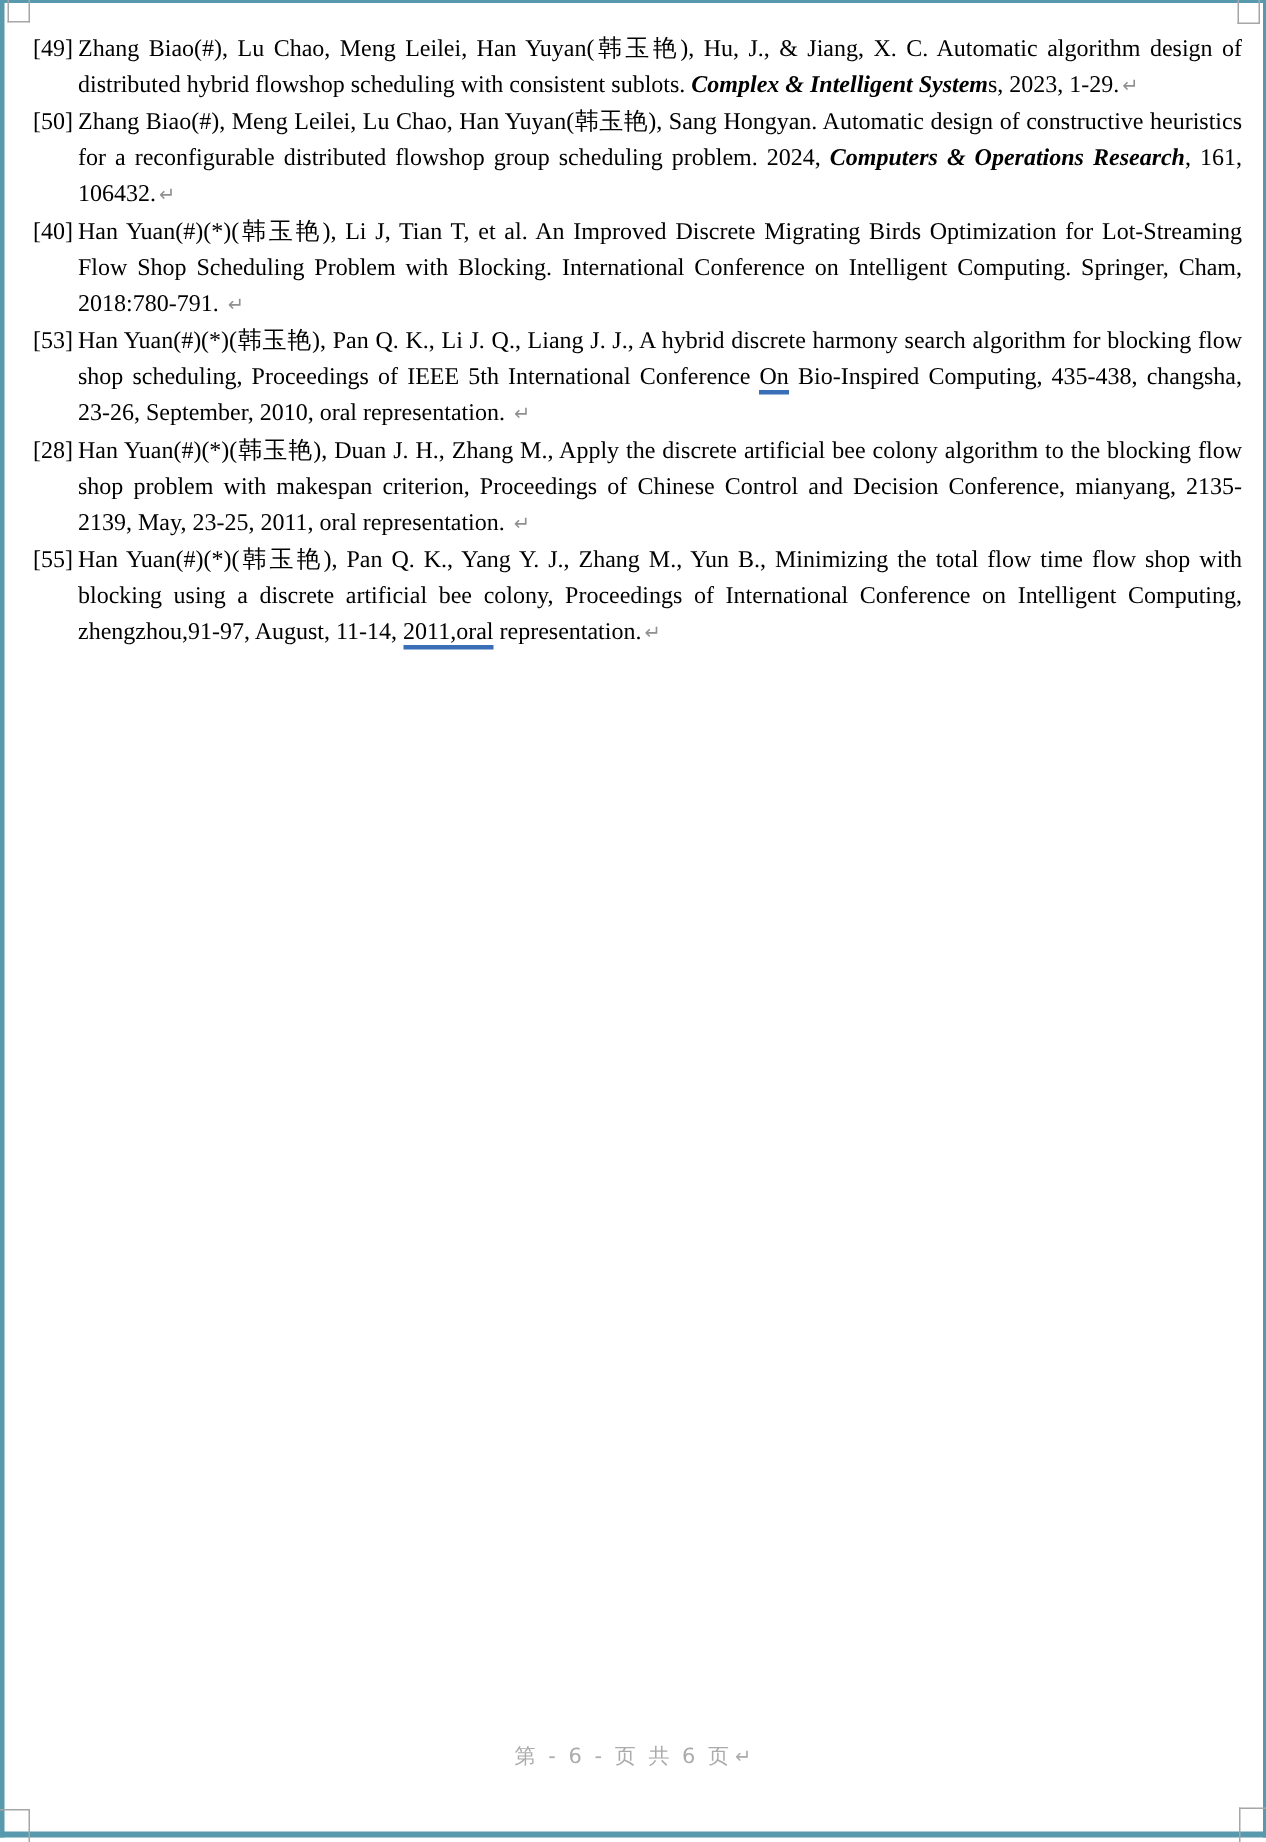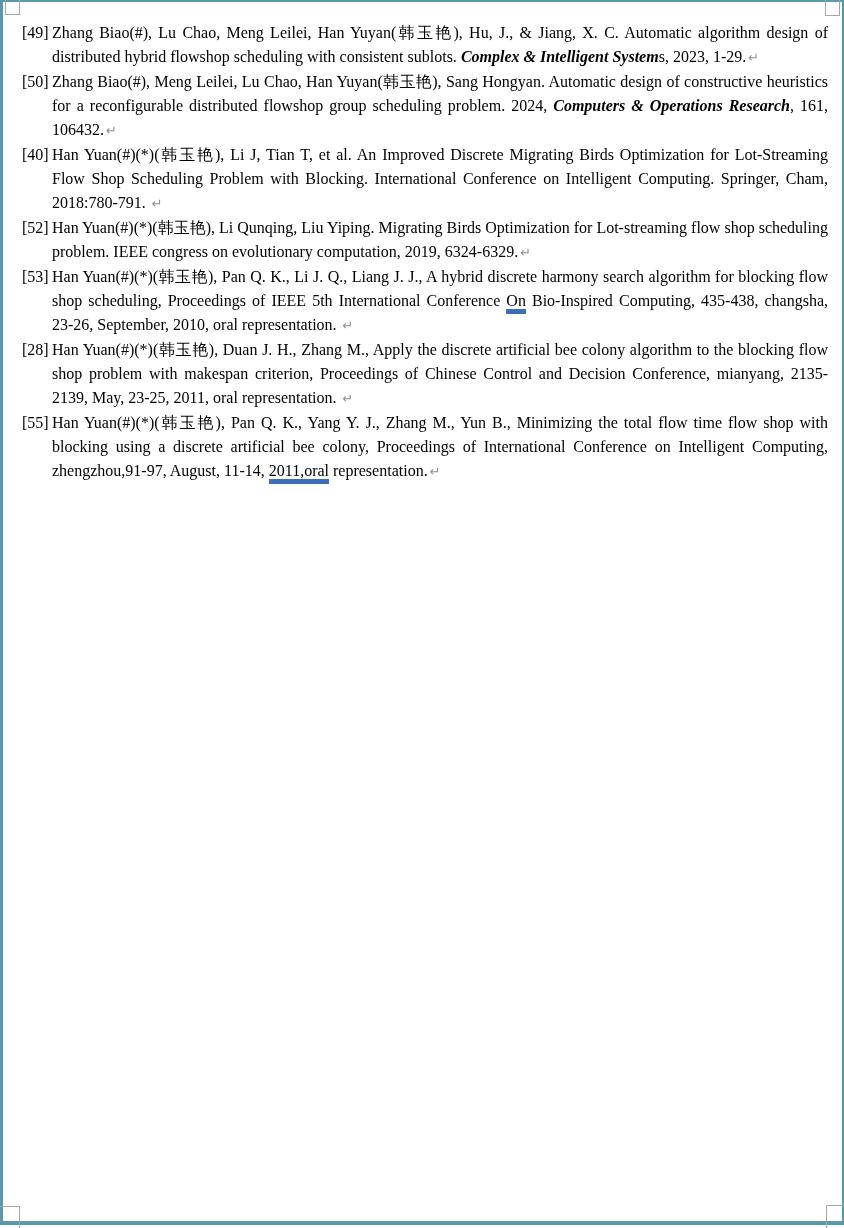--- a/index.html
+++ b/index.html
@@ -32,21 +32,21 @@
     margin:0;
     font-size:16px;
     line-height:24px;
     text-align:justify;
     padding-left:30px;
     text-indent:-30px;
   }
   .ref-id { display:inline-block; width:30px; text-indent:0; }
   .seg-n  { }
   .seg-bi { font-weight:bold; font-style:italic; }
-  .seg-u  { border-bottom:5px solid #84cc16; }
+  .seg-u  { border-bottom:3px solid #84cc16; }
   .seg-pi, .pi {
     color:#909090;
     font-family:"DejaVu Sans",sans-serif;
     font-size:13px;
     margin-left:2px;
   }
   .footer {
     position:absolute;
     left:0; top:1162px; width:844px;
     text-align:center;
@@ -68,19 +68,21 @@
 
   <div class="corner c-tl" style="border-color: rgb(166, 166, 166);"></div>
   <div class="corner c-tr" style="border-color: rgb(166, 166, 166);"></div>
   <div class="corner c-bl" style="border-color: rgb(166, 166, 166);"></div>
   <div class="corner c-br" style="border-color: rgb(166, 166, 166);"></div>
 
   <div class="content">
       <p class="ref"><span class="ref-id">[49]</span><span class="seg-n">Zhang Biao(#), Lu Chao, Meng Leilei, Han Yuyan(韩玉艳), Hu, J., &amp; Jiang, X. C. Automatic algorithm design of distributed hybrid flowshop scheduling with consistent sublots. </span><span class="seg-bi">Complex &amp; Intelligent System</span><span class="seg-n">s, 2023, 1-29.</span><span class="seg-pi">↵</span></p>
       <p class="ref"><span class="ref-id">[50]</span><span class="seg-n">Zhang Biao(#), Meng Leilei, Lu Chao, Han Yuyan(韩玉艳), Sang Hongyan. Automatic design of constructive heuristics for a reconfigurable distributed flowshop group scheduling problem. 2024, </span><span class="seg-bi">Computers &amp; Operations Research</span><span class="seg-n">, 161, 106432.</span><span class="seg-pi">↵</span></p>
       <p class="ref"><span class="ref-id">[40]</span><span class="seg-n">Han Yuan(#)(*)(韩玉艳), Li J, Tian T, et al. An Improved Discrete Migrating Birds Optimization for Lot-Streaming Flow Shop Scheduling Problem with Blocking. International Conference on Intelligent Computing. Springer, Cham, 2018:780-791. </span><span class="seg-pi">↵</span></p>
-      <p class="ref"><span class="ref-id">[52]</span><span class="seg-n">Han Yuan(#)(*)(韩玉艳), Li Qunqing, Liu Yiping. Migrating Birds Optimization for Lot-streaming flow shop scheduling problem. IEEE congress on evolutionary computation, 2019, 6324-6329.</span><span class="seg-pi">↵</span></p>
       <p class="ref"><span class="ref-id">[53]</span><span class="seg-n">Han Yuan(#)(*)(韩玉艳), Pan Q. K., Li J. Q., Liang J. J., A hybrid discrete harmony search algorithm for blocking flow shop scheduling, Proceedings of IEEE 5th International Conference </span><span class="seg-u" style="border-bottom-color: rgb(58, 111, 183);">On</span><span class="seg-n"> Bio-Inspired Computing, 435-438, changsha, 23-26, September, 2010, oral representation. </span><span class="seg-pi">↵</span></p>
       <p class="ref"><span class="ref-id">[28]</span><span class="seg-n">Han Yuan(#)(*)(韩玉艳), Duan J. H., Zhang M., Apply the discrete artificial bee colony algorithm to the blocking flow shop problem with makespan criterion, Proceedings of Chinese Control and Decision Conference, mianyang, 2135-2139, May, 23-25, 2011, oral representation. </span><span class="seg-pi">↵</span></p>
       <p class="ref"><span class="ref-id">[55]</span><span class="seg-n">Han Yuan(#)(*)(韩玉艳), Pan Q. K., Yang Y. J., Zhang M., Yun B., Minimizing the total flow time flow shop with blocking using a discrete artificial bee colony, Proceedings of International Conference on Intelligent Computing, zhengzhou,91-97, August, 11-14, </span><span class="seg-u" style="border-bottom-color: rgb(58, 111, 183);">2011,oral</span><span class="seg-n"> representation.</span><span class="seg-pi">↵</span></p>
     </div>
 
+  <div class="footer">
+    <span>第 - 6 - 页 共 6 页</span><span class="pi">↵</span>
+  </div>
 </div>
 
 </body></html>

